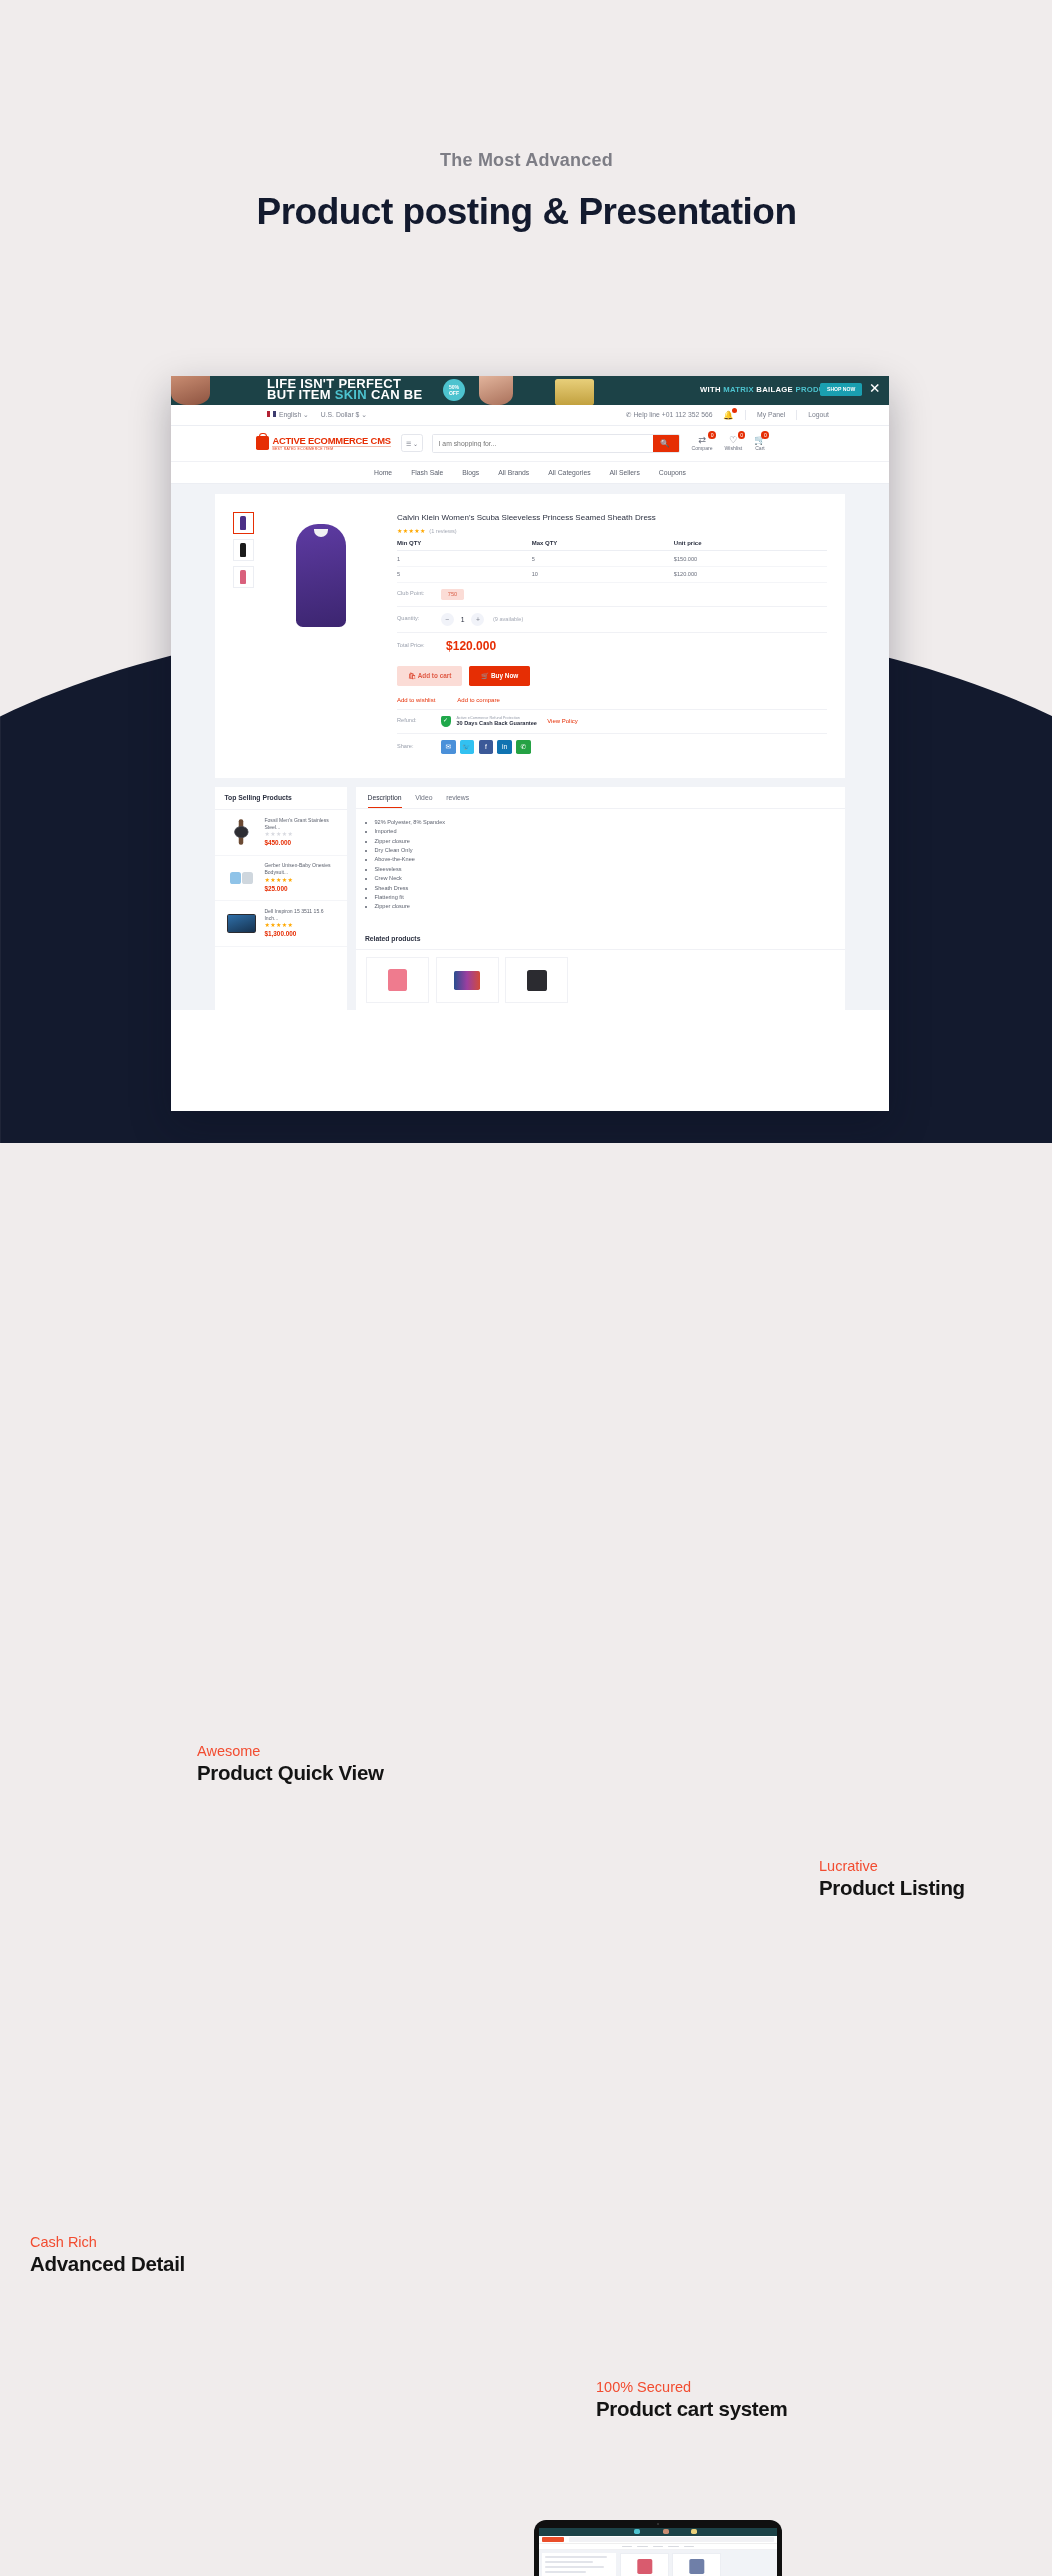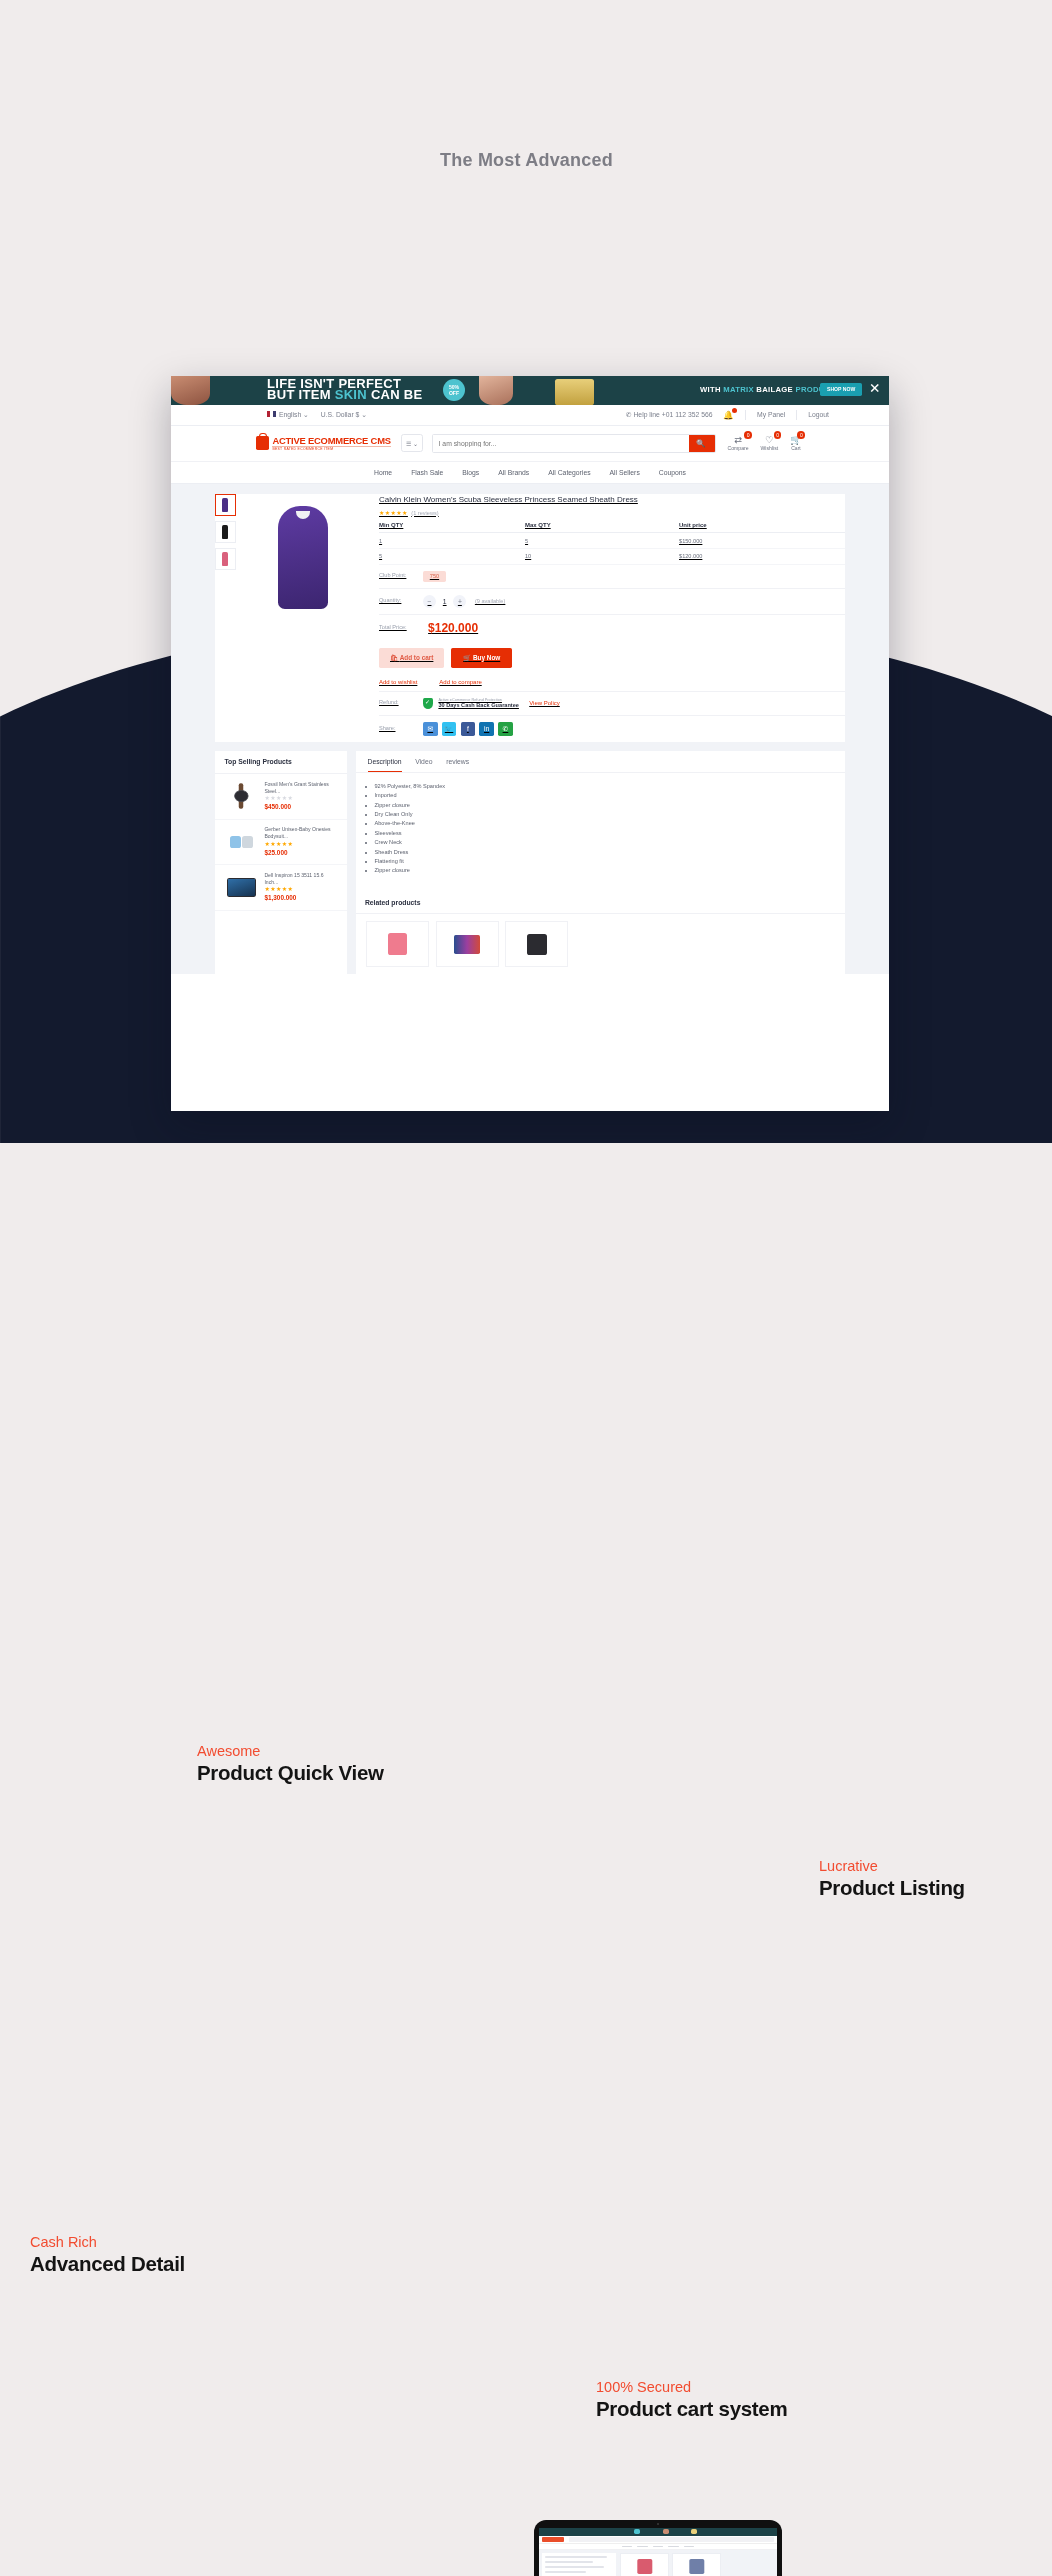--- a/index.html
+++ b/index.html
@@ -104,21 +104,21 @@
     border: 1.3px solid #e62e04; border-bottom: none; border-radius: 3.4px 3.4px 0 0;
   }
   .logo-t1 { font-size: 9.4px; font-weight: bold; color: #e62e04; letter-spacing: -0.2px; }
   .logo-t2 { font-size: 3.4px; color: #e62e04; letter-spacing: 0.3px; border-top: 0.9px solid #f2b8a8; padding-top:0.9px;}
   .cat-btn {
     margin-left: 10.3px; width: 22px; height: 18px; border: 0.9px solid #e4e6ec;
     border-radius: 2.6px; display: flex; align-items: center; justify-content: center;
     gap: 1.7px; font-size: 6px; color: #6b707e;
   }
   .searchwrap {
-    margin-left: 8.5px; width: 284px; height: 19px; border: 0.9px solid #e4e6ec;
+    margin-left: 8.5px; width: 248px; height: 19px; border: 0.9px solid #e4e6ec;
     border-radius: 1.7px; display: flex; align-items: center; overflow: hidden;
   }
   .searchwrap input {
     flex: 1; height: 100%; border: none; outline: none; font-size: 6.8px;
     padding-left: 6px; color: #9aa0ad; font-family: inherit; background: #fff;
   }
   .searchbtn {
     width: 26px; height: 100%; background: #e62e04; color: #fff; font-size: 7.7px;
     display: flex; align-items: center; justify-content: center;
   }
@@ -132,21 +132,21 @@
     display: flex; align-items: center; justify-content: center;
   }
   .nav {
     height: 22px; background: #fff; display: flex; align-items: center;
     justify-content: center; gap: 19px; font-size: 6.8px; color: #5d626f;
     border-bottom: 0.9px solid #eceef3;
   }
 
   
   .pwrap { background: #f1f3f7; padding: 10.3px 44px 0 44px; }
-  .pcard { background: #fff; display: flex; padding: 0; text-decoration: underline; }
+  .pcard { background: #fff; display: flex; padding: 18px; }
   .thumbcol { width: 24px; }
   .thumb {
     width: 20.5px; height: 22px; border: 0.9px solid #eceef3; margin-bottom: 5.1px;
     display: flex; align-items: center; justify-content: center;
   }
   .thumb.sel { border: 0.9px solid #e62e04; }
   .tdress { width: 6px; height: 13.7px; background: #4b2f86; border-radius: 1.7px 1.7px 0.9px 0.9px; }
   .tdress.k { background: #1b1b1b; }
   .tdress.p { background: #d9607c; }
   .mainimg { width: 128px; display: flex; align-items: flex-start; justify-content: center; padding-top: 12px; }
@@ -268,20 +268,21 @@
   .watch .face { position: absolute; left: 1.7px; top: 9.4px; width: 19px; height: 16px; border-radius: 50%; background: #2d2d33; border: 1.7px solid #4a4a52; }
 
   .tshirt { width: 20.5px; height: 17px; border-radius: 2.6px; position: relative; }
 </style>
 </head>
 <body>
 
 <div id="hero">
 
   <div class="hero-kicker">The Most Advanced</div>
+  <div class="hero-title">Product posting &amp; Presentation</div>
 
   <div id="dark-curve">
     <svg width="1053" height="1064" viewBox="0 0 1232 1245">
       <path d="M0,120 C330,-40 900,-40 1232,120 L1232,1245 L0,1245 Z" fill="#131a2e"></path>
     </svg>
   </div>
 
   <div id="browser">
 
     <div class="promo">

